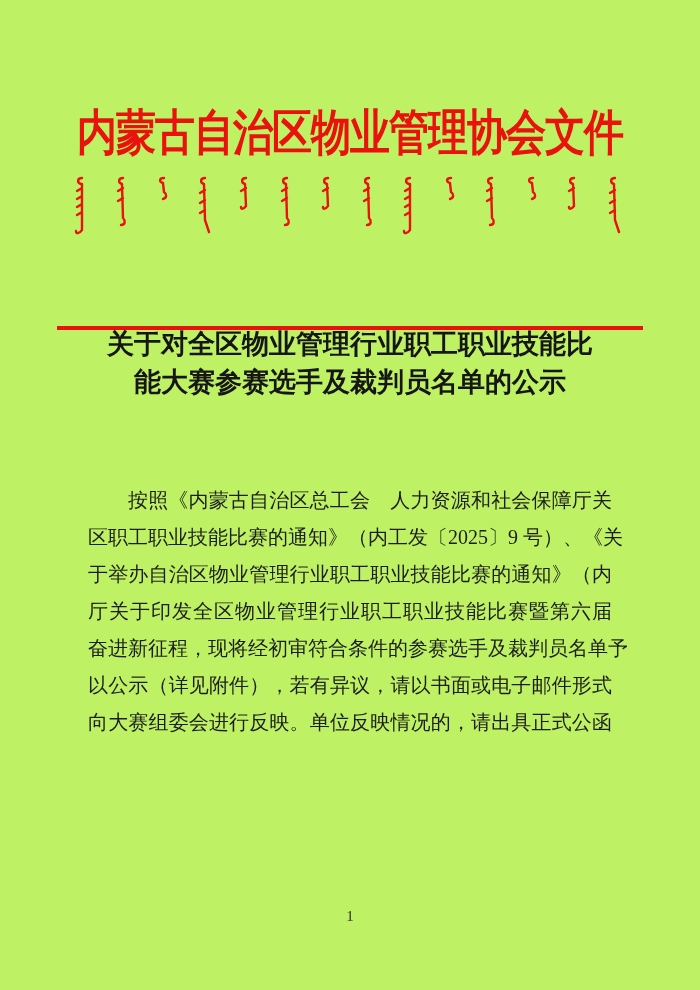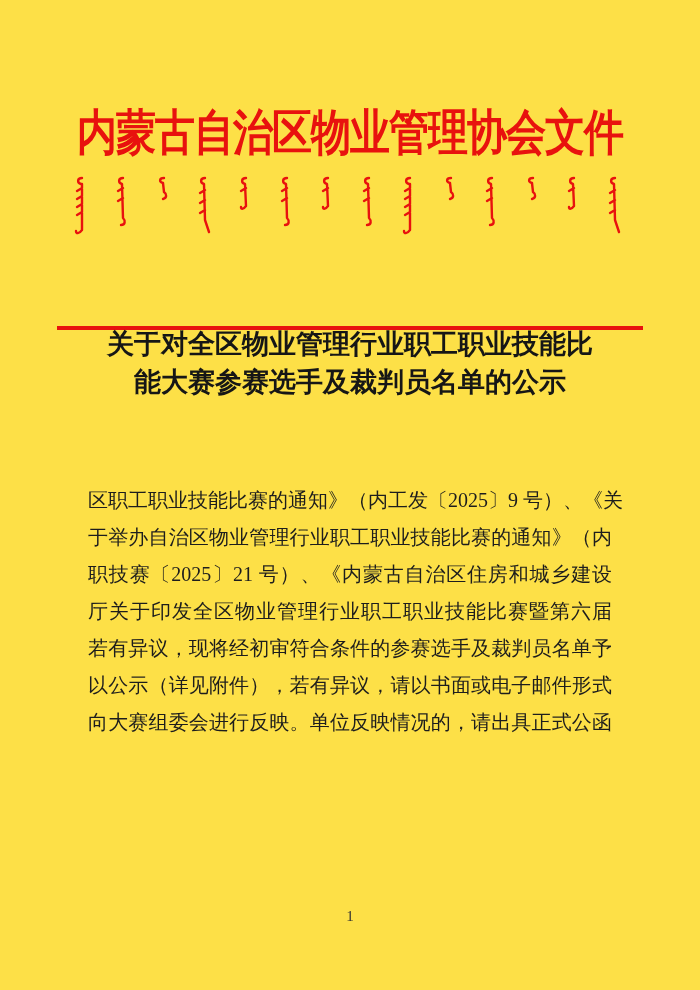--- a/index.html
+++ b/index.html
@@ -2,21 +2,21 @@
 <html><head>
 <meta charset="utf-8">
 <style>
   * { margin: 0; padding: 0; box-sizing: border-box; }
   html, body { background: #888; }
   .page {
     position: relative;
     width: 700px;
     height: 990px;
     margin: 0 auto;
-    background: #fde047;
+    background: #bef264;
     font-family: "Liberation Serif", "DejaVu Serif", serif;
     overflow: hidden;
   }
   .org-title {
     position: absolute;
     top: 104px;
     left: 0;
     right: 0;
     text-align: center;
     color: #e8120e;
@@ -125,24 +125,24 @@
   </div>
 
   <div class="red-divider"></div>
 
   <h2 class="doc-title">
     <div>关于对全区物业管理行业职工职业技能比</div>
     <div>能大赛参赛选手及裁判员名单的公示</div>
   </h2>
 
   <div class="body-text">
+    <div class="body-line indent">按照《内蒙古自治区总工会　人力资源和社会保障厅关</div>
     <div class="body-line">区职工职业技能比赛的通知》（内工发〔2025〕9 号）、《关</div>
     <div class="body-line">于举办自治区物业管理行业职工职业技能比赛的通知》（内</div>
-    <div class="body-line">职技赛〔2025〕21 号）、《内蒙古自治区住房和城乡建设</div>
     <div class="body-line">厅关于印发全区物业管理行业职工职业技能比赛暨第六届</div>
-    <div class="body-line">若有异议，现将经初审符合条件的参赛选手及裁判员名单予</div>
+    <div class="body-line">奋进新征程，现将经初审符合条件的参赛选手及裁判员名单予</div>
     <div class="body-line">以公示（详见附件），若有异议，请以书面或电子邮件形式</div>
     <div class="body-line">向大赛组委会进行反映。单位反映情况的，请出具正式公函</div>
   </div>
 
   <div class="page-number">1</div>
 
 </div>
 
 </body></html>

